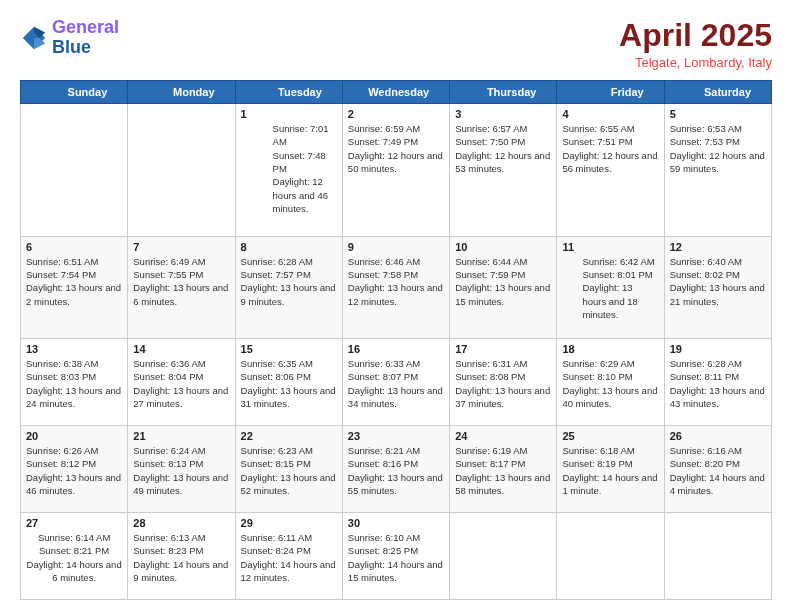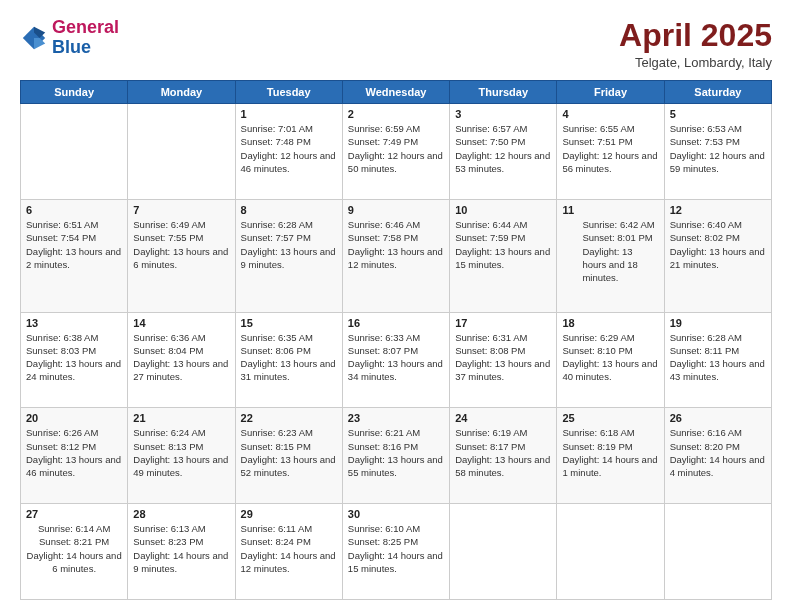--- a/index.html
+++ b/index.html
@@ -26,51 +26,51 @@
     .logo {
       display: flex;
       align-items: center;
       gap: 4px;
     }
     .logo-text {
       font-size: 18px;
       font-weight: bold;
       line-height: 1.1;
     }
-    .logo-general { color: #be185d; }
+    .logo-general { color: #8b5cf6; }
     .logo-blue { color: #1a5fa8; }
     .logo-icon {
       width: 28px;
       height: 28px;
     }
     .title-block {
       text-align: right;
     }
     .month-title {
       font-size: 32px;
       font-weight: bold;
       color: #7f1d1d;
       line-height: 1.1;
     }
     .location {
       font-size: 13px;
-      color: #404040;
+      color: #ef4444;
       margin-top: 2px;
     }
     .calendar {
       width: 100%;
       border-collapse: collapse;
       flex: 1;
       font-size: 10px;
     }
     .calendar thead th {
       background: #2a6db5;
       color: #fff;
-      padding: 5px 8px;
-      text-align: center;
+      padding: 5px 20px;
+      text-align: right;
       font-size: 11px;
       font-weight: bold;
       border: 1px solid #1a5090;
       margin-top: 38px;
     }
     .calendar tbody td {
       border: 1px solid #ccc;
       vertical-align: top;
       padding: 4px 5px;
       width: 107px;
@@ -127,21 +127,21 @@
         <th>Friday</th>
         <th>Saturday</th>
       </tr>
     </thead>
     <tbody id="calendar-body">
     <tr>
           <td class="empty"></td>
           <td class="empty"></td>
           <td>
             <span class="day-number">1</span>
-            <div class="day-info" style="white-space: pre-line;">Sunrise: 7:01 AM
+            <div class="day-info" style="white-space: pre-line; margin-left: 32px;">Sunrise: 7:01 AM
 Sunset: 7:48 PM
 Daylight: 12 hours and 46 minutes.</div>
           </td>
           <td>
             <span class="day-number">2</span>
             <div class="day-info" style="white-space: pre-line;">Sunrise: 6:59 AM
 Sunset: 7:49 PM
 Daylight: 12 hours and 50 minutes.</div>
           </td>
           <td>

